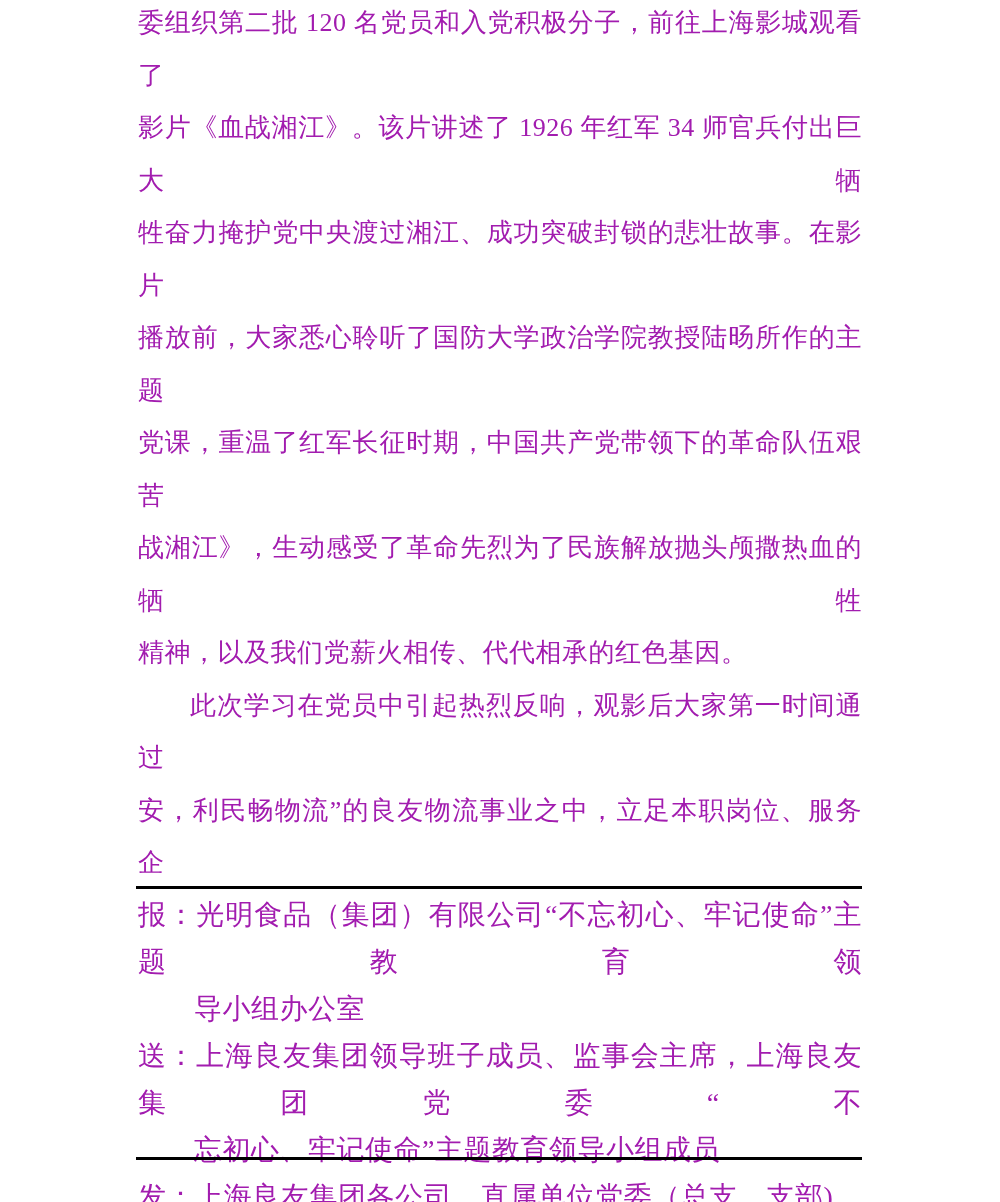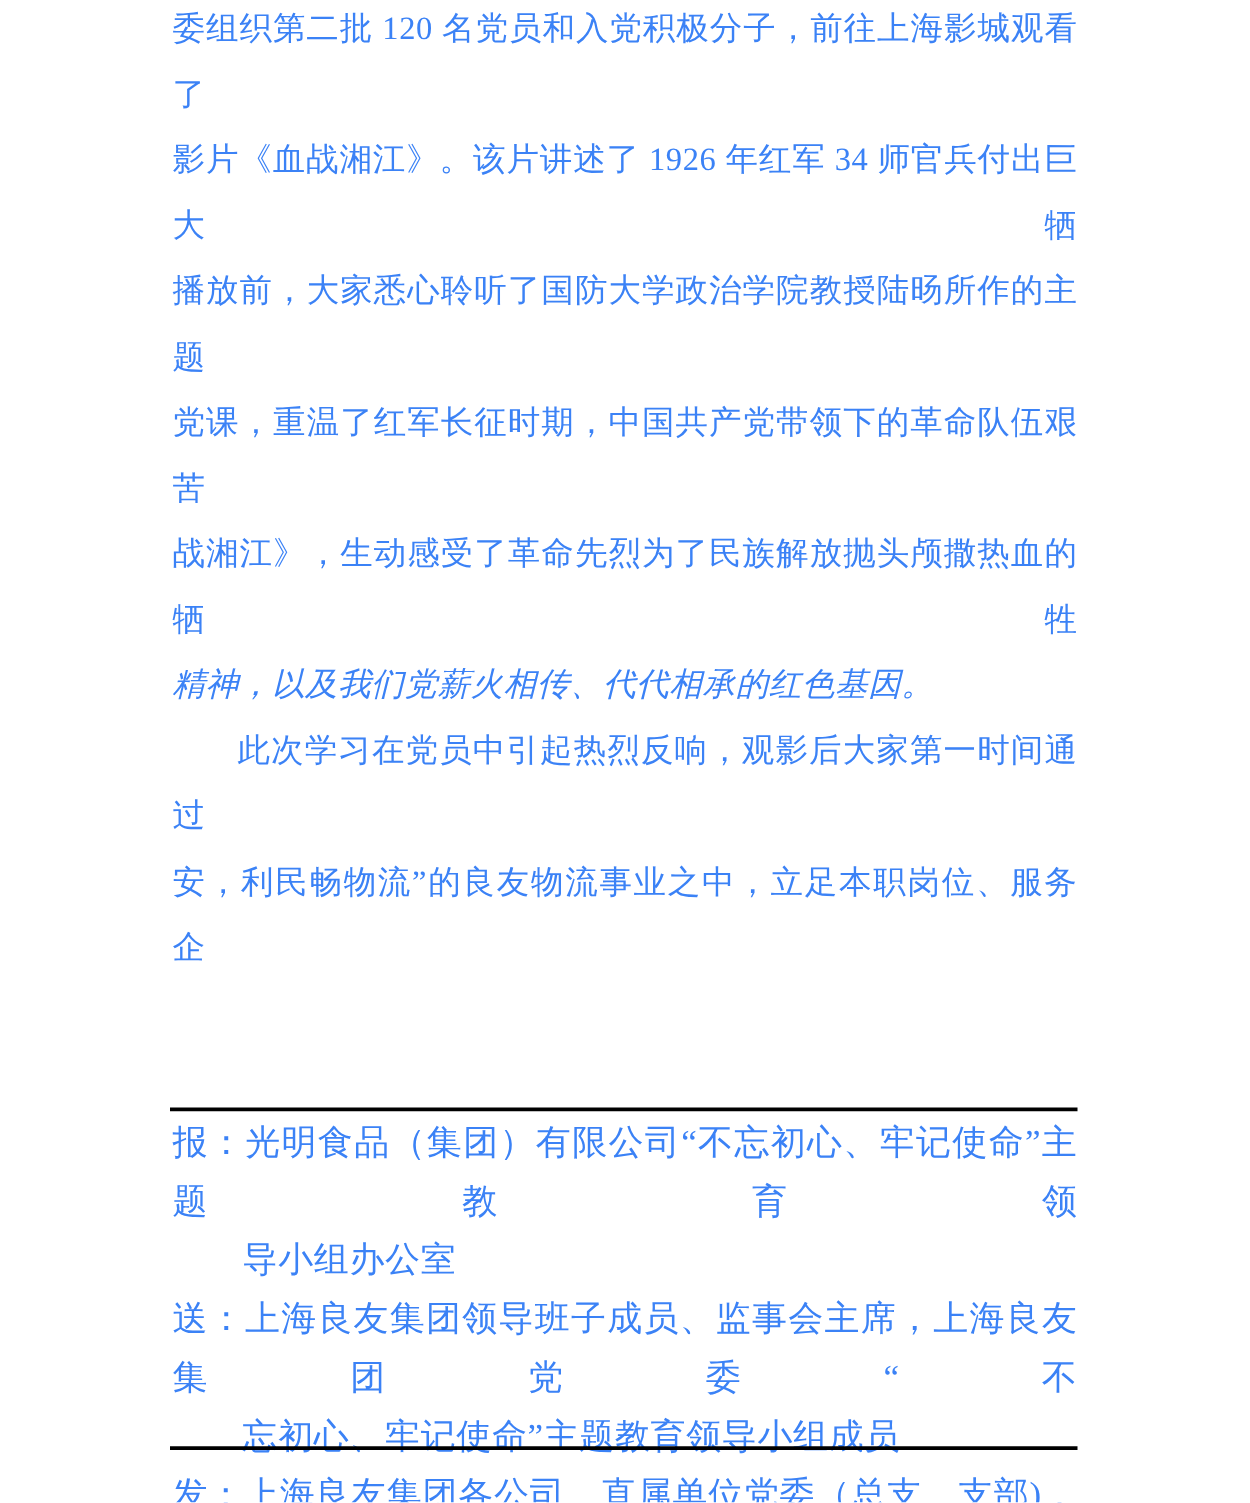--- a/index.html
+++ b/index.html
@@ -2,21 +2,21 @@
 <html><head>
 <meta charset="utf-8">
 <style>
   html, body { margin: 0; padding: 0; background: #ffffff; }
   .page {
     position: relative;
     width: 972px;
     height: 1202px;
     background: #ffffff;
     font-family: "Liberation Serif", "DejaVu Serif", serif;
-    color: #3b82f6;
+    color: #a21caf;
     overflow: hidden;
   }
   .body-text {
     position: absolute;
     left: 138px;
     top: -3px;
     width: 724px;
     font-size: 26px;
     line-height: 52.5px;
     letter-spacing: 0.5px;
@@ -25,21 +25,20 @@
     text-align: justify;
     white-space: normal;
   }
   .line.jl {
     text-align-last: justify;
     -moz-text-align-last: justify;
   }
   .line.ll {
     text-align: right;
     text-align-last: left;
-    font-style: italic;
   }
   .line.indent { text-indent: 2em; }
   .notes {
     position: absolute;
     left: 138px;
     top: 891px;
     width: 724px;
     font-size: 28px;
     line-height: 47px;
     letter-spacing: 0.5px;
@@ -61,20 +60,21 @@
 </style>
 </head>
 <body>
 
 <div class="page">
 
   <div class="body-text">
 
     <div class="line jl">委组织第二批 120 名党员和入党积极分子，前往上海影城观看了</div>
     <div class="line jl">影片《血战湘江》。该片讲述了 1926 年红军 34 师官兵付出巨大牺</div>
+    <div class="line jl">牲奋力掩护党中央渡过湘江、成功突破封锁的悲壮故事。在影片</div>
     <div class="line jl">播放前，大家悉心聆听了国防大学政治学院教授陆旸所作的主题</div>
     <div class="line jl">党课，重温了红军长征时期，中国共产党带领下的革命队伍艰苦</div>
     <div class="line jl">战湘江》，生动感受了革命先烈为了民族解放抛头颅撒热血的牺牲</div>
     <div class="line ll">精神，以及我们党薪火相传、代代相承的红色基因。</div>
 
     <div class="line jl indent">此次学习在党员中引起热烈反响，观影后大家第一时间通过</div>
     <div class="line jl">安，利民畅物流”的良友物流事业之中，立足本职岗位、服务企</div>
 
   </div>
 

